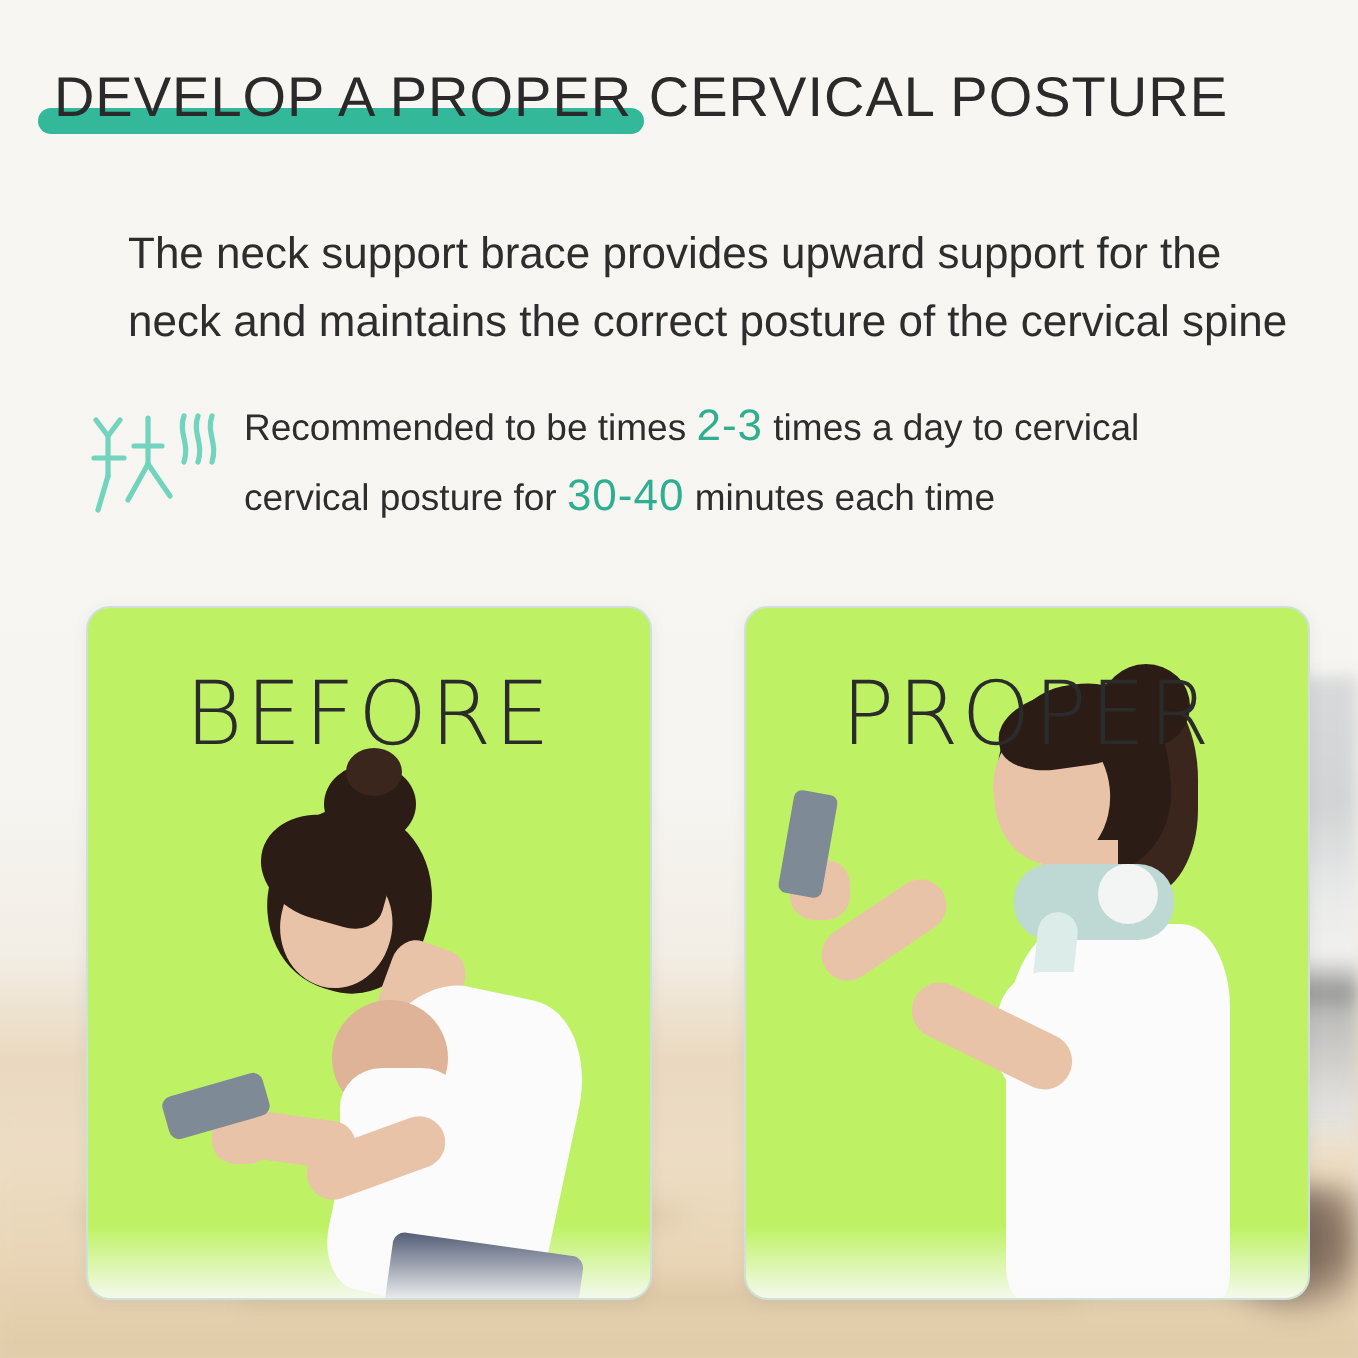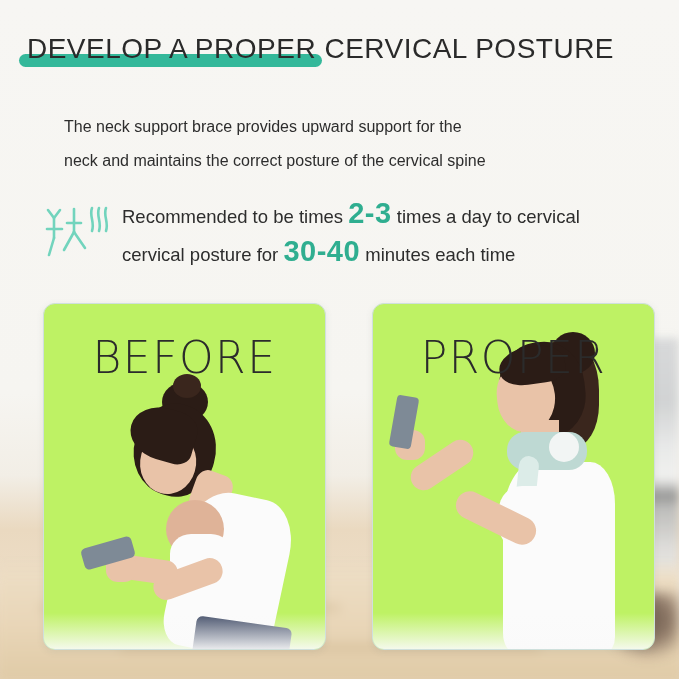--- a/index.html
+++ b/index.html
@@ -111,21 +111,21 @@
     position: relative;
     z-index: 1;
   }
 
   
   .para {
     position: absolute;
     left: 64px;
     top: 110px;
     width: 560px;
-    font-size: 16px;
+    font-size: 22px;
     line-height: 34px;
     color: #2d2d2d;
   }
   .para .ln { display: block; white-space: nowrap; }
 
   
   .reco {
     position: absolute;
     left: 44px;
     top: 196px;
@@ -141,23 +141,22 @@
     left: 78px;
     top: 0;
     width: 532px;
     font-size: 18.5px;
     line-height: 34px;
     color: #2d2d2d;
   }
   .reco-lines .ln { display: block; white-space: nowrap; }
   .num {
     color: #2fae90;
-    font-size: 29px;
+    font-size: 22px;
     letter-spacing: .5px;
-    font-weight: bold;
   }
 
   
   .cards {
     position: absolute;
     left: 0; top: 303px;
     width: 679px; height: 348px;
   }
   .card {
     position: absolute;

